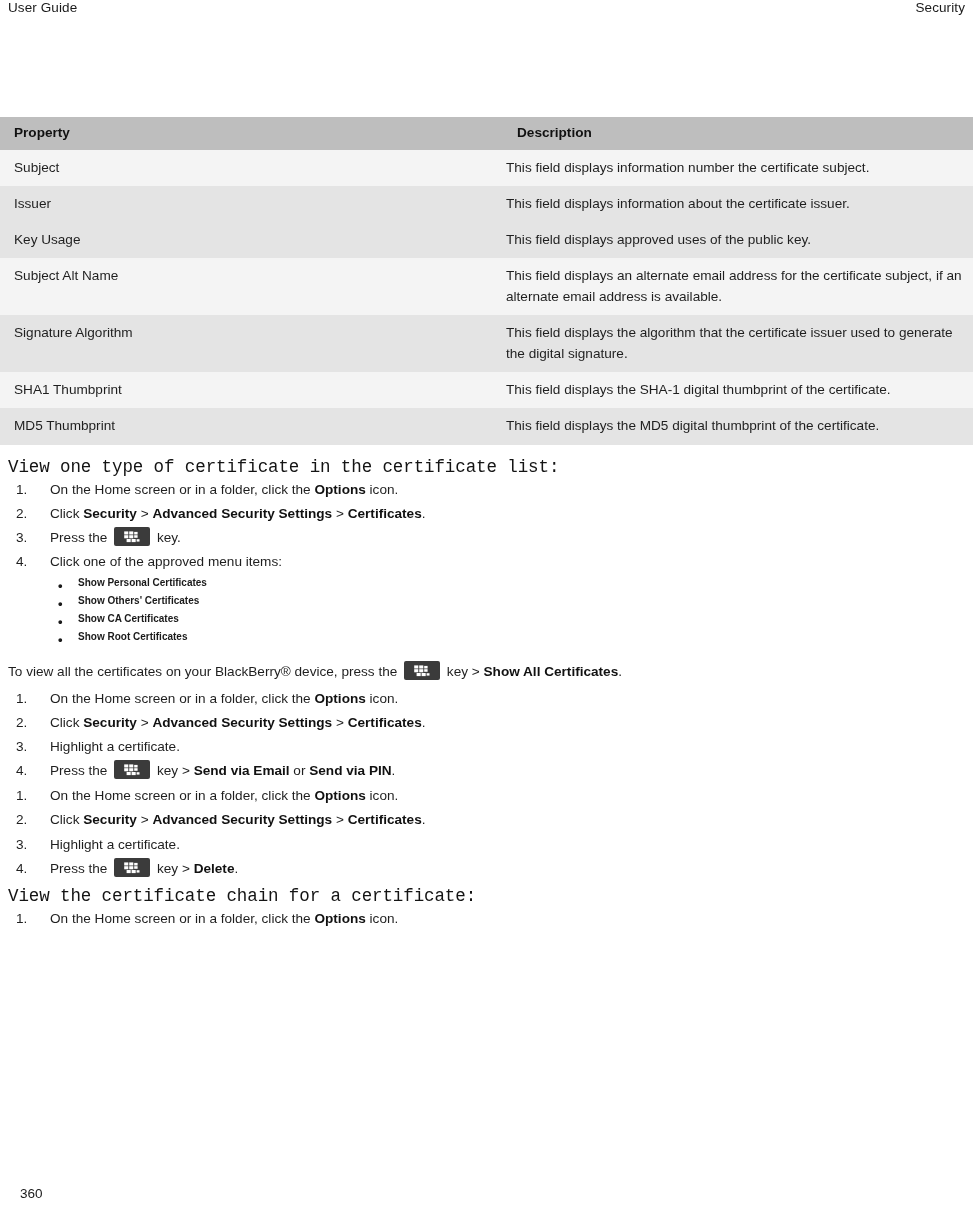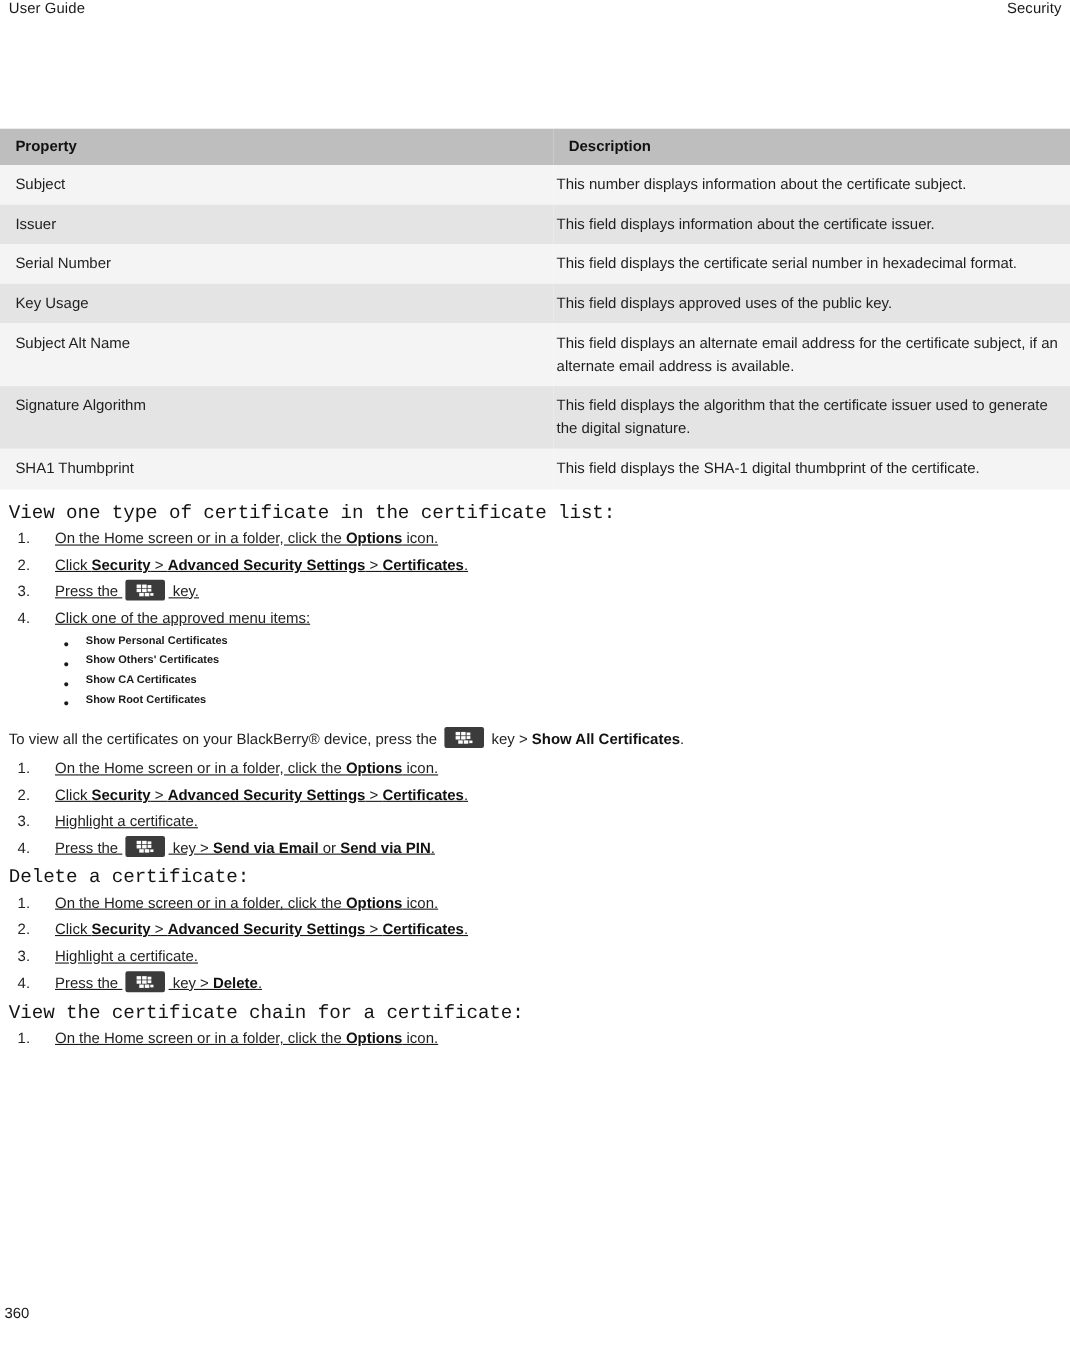--- a/index.html
+++ b/index.html
@@ -38,21 +38,21 @@
     font-size: 13.5px;
     color: #1a1a1a;
     letter-spacing: 0.1px;
   }
   .run-head .rh-left { font-weight: 400; }
   .run-head .rh-right { font-weight: 400; }
 
   
   .run-foot {
     position: absolute;
-    left: 4px;
+    left: 20px;
     top: 1186px;
     font-size: 13.5px;
     color: #1a1a1a;
   }
 
   
   .content {
     position: absolute;
     left: 0px;
     top: 117px;
@@ -107,21 +107,20 @@
     margin: 4px 0 4px 8px;
     color: #1f1f1f;
   }
   .para.gap-top { margin-top: 16px; }
 
   ol.steps {
     margin: 1px 0 0 0;
     padding: 0;
     list-style: none;
     counter-reset: stepnum;
-    text-decoration: underline;
   }
   ol.steps > li {
     position: relative;
     font-size: 13.6px;
     line-height: 1.78;
     padding-left: 42px;
     margin-left: 8px;
     color: #1f1f1f;
   }
   ol.steps > li::before {
@@ -192,45 +191,45 @@
         </colgroup>
       <thead>
         <tr>
           <th>Property</th>
           <th>Description</th>
         </tr>
       </thead>
       <tbody>
         <tr class="odd">
           <td>Subject</td>
-          <td class="desc">This number displays information about the certificate subject.</td>
+          <td class="desc">This field displays information number the certificate subject.</td>
         </tr>
         <tr class="even">
           <td>Issuer</td>
           <td class="desc">This field displays information about the certificate issuer.</td>
         </tr>
-        <tr class="odd">
-          <td>Serial Number</td>
-          <td class="desc">This field displays the certificate serial number in hexadecimal format.</td>
-        </tr>
         <tr class="even">
           <td>Key Usage</td>
           <td class="desc">This field displays approved uses of the public key.</td>
         </tr>
         <tr class="odd">
           <td>Subject Alt Name</td>
           <td class="desc">This field displays an alternate email address for the certificate subject, if an alternate email address is available.</td>
         </tr>
         <tr class="even">
           <td>Signature Algorithm</td>
           <td class="desc">This field displays the algorithm that the certificate issuer used to generate the digital signature.</td>
         </tr>
         <tr class="odd">
           <td>SHA1 Thumbprint</td>
           <td class="desc">This field displays the SHA-1 digital thumbprint of the certificate.</td>
+        </tr>
+        <tr class="even">
+          <td>MD5 Thumbprint</td>
+          <td class="desc">This field displays the MD5 digital thumbprint of the certificate.</td>
         </tr>
       </tbody>
     </table>
 
     <div class="sec-head">View one type of certificate in the certificate list:</div>
     <ol class="steps">
       <li><span>On the Home screen or in a folder, click the </span><b>Options</b><span> icon.</span></li>
       <li><span>Click </span><b>Security</b><span> &gt; </span><b>Advanced Security Settings</b><span> &gt; </span><b>Certificates</b><span>.</span></li>
       <li><span>Press the </span><span class="bb-key"><svg width="36" height="19" viewBox="0 0 36 19" xmlns="http://www.w3.org/2000/svg">
               <g fill="#ffffff">
@@ -280,21 +279,20 @@
                 <rect x="10.2" y="8.2" width="4.1" height="3.1"></rect>
                 <rect x="15.2" y="8.2" width="4.1" height="3.1"></rect>
                 <rect x="20.2" y="8.2" width="3.4" height="2.6"></rect>
                 <rect x="12.6" y="12.0" width="4.1" height="3.1"></rect>
                 <rect x="17.6" y="12.0" width="4.1" height="3.1"></rect>
                 <rect x="22.6" y="12.2" width="2.9" height="2.4"></rect>
               </g>
             </svg></span><span> key &gt; </span><b>Send via Email</b><span> or </span><b>Send via PIN</b><span>.</span></li>
     </ol>
 
-    <div class="sec-head tight">Delete a certificate:</div>
     <ol class="steps">
       <li><span>On the Home screen or in a folder, click the </span><b>Options</b><span> icon.</span></li>
       <li><span>Click </span><b>Security</b><span> &gt; </span><b>Advanced Security Settings</b><span> &gt; </span><b>Certificates</b><span>.</span></li>
       <li><span>Highlight a certificate.</span></li>
       <li><span>Press the </span><span class="bb-key"><svg width="36" height="19" viewBox="0 0 36 19" xmlns="http://www.w3.org/2000/svg">
               <g fill="#ffffff">
                 <rect x="10.2" y="4.4" width="4.1" height="3.1"></rect>
                 <rect x="15.2" y="4.4" width="4.1" height="3.1"></rect>
                 <rect x="20.2" y="4.9" width="3.4" height="2.6"></rect>
                 <rect x="10.2" y="8.2" width="4.1" height="3.1"></rect>

